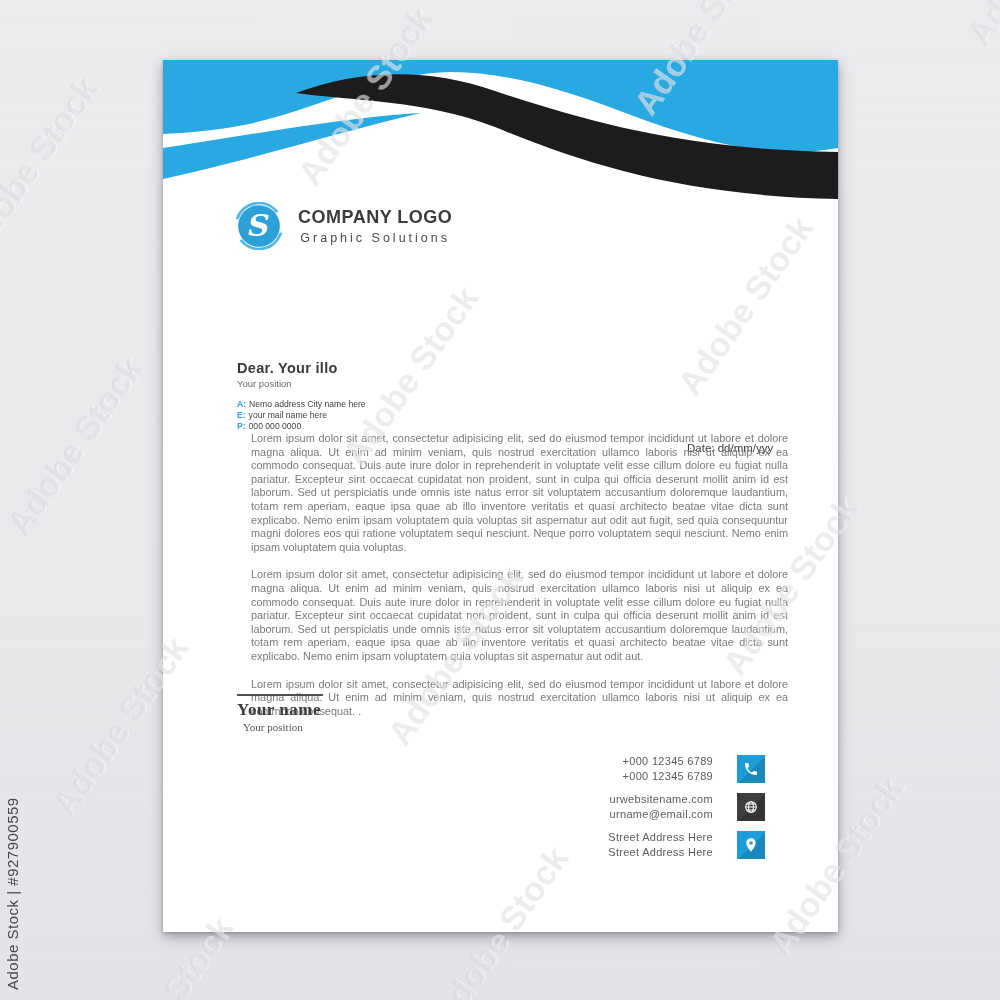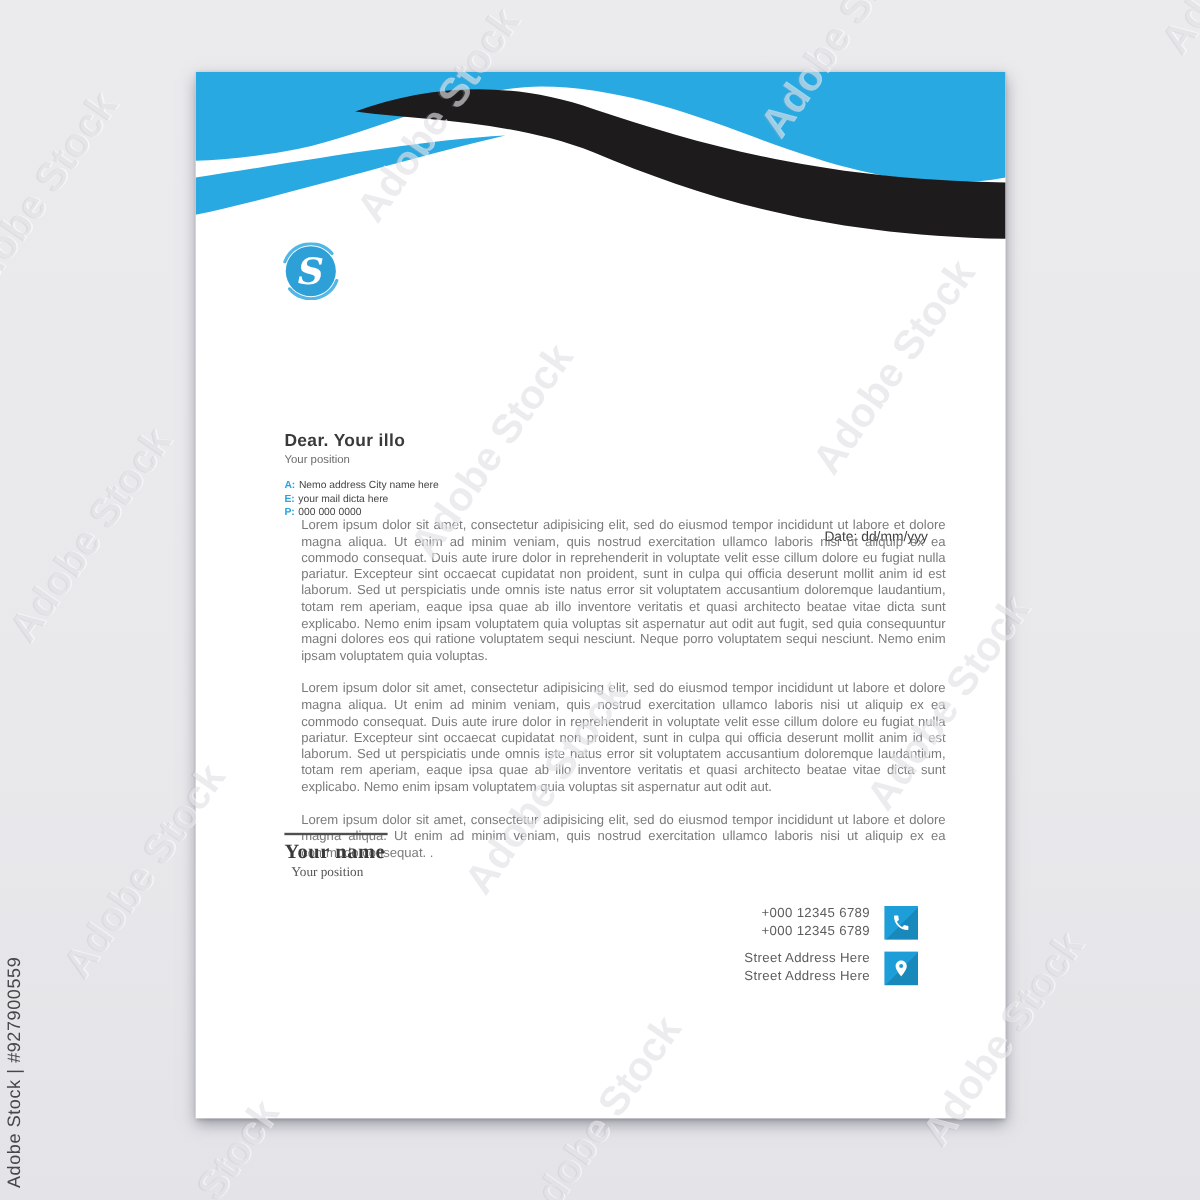--- a/index.html
+++ b/index.html
@@ -42,21 +42,21 @@
 
   
   .signature { position:absolute; left:74px; top:634px;font-family:Liberation Serif, serif; }
   .sig-line { width:86px; border-top:2px solid #4f4f4f; margin-bottom:4px; }
   .sig-name { font-size:17px; font-weight:bold; color:#3a3a3a; letter-spacing:.5px; }
   .sig-pos { font-size:11px; color:#555; margin-left:6px; margin-top:1px; }
 
   
   .contact { position:absolute; right:73px; top:694px; }
   .contact-group { display:flex; align-items:center; justify-content:flex-end; margin-bottom:9px; }
-  .contact-lines { text-align:right; margin-right:12px; }
+  .contact-lines { text-align:right; margin-right:24px; }
   .contact-lines div { font-size:11px; line-height:14.5px; color:#5d5d5d; letter-spacing:.3px; }
   .icon-sq {
     width:28px; height:28px; flex:0 0 28px; display:flex; align-items:center; justify-content:center;
     background-image:linear-gradient(135deg, rgba(0,0,0,0) 52%, rgba(0,0,0,.14) 52%);
   }
   .icon-sq.blue { background-color:#1d9ed8; }
   .icon-sq.dark { background-color:#3d3d3d; }
   .icon-sq svg { width:16px; height:16px; display:block; }
 
   
@@ -92,28 +92,32 @@
                C525,136 425,106 332,67 C262,40 192,41 133,33 Z" fill="#1d1b1c"></path>
     </svg>
 
     <div class="logo-row">
       <svg class="logo-mark" viewBox="0 0 46 46">
         <circle cx="23" cy="23" r="20" fill="#2da0d8"></circle>
         <path d="M2.3,15.5 A22,22 0 0 1 39.9,8.9" fill="none" stroke="#53b7e6" stroke-width="2.6" stroke-linecap="round"></path>
         <path d="M43.7,30.5 A22,22 0 0 1 6.1,37.1" fill="none" stroke="#53b7e6" stroke-width="2.6" stroke-linecap="round"></path>
         <text x="23" y="33" text-anchor="middle" font-family="DejaVu Serif, serif" font-size="29" font-weight="bold" font-style="italic" fill="#ffffff">S</text>
       </svg>
+      <div class="logo-text">
+        <div class="company-name">COMPANY LOGO</div>
+        <div class="tagline">Graphic Solutions</div>
+      </div>
     </div>
 
     <div class="recipient">
       <div class="dear">Dear. Your illo</div>
       <div class="dear-pos">Your position</div>
       <div class="aep">
         <div class="aep-line"><span class="aep-label">A:</span><span>Nemo address City name here</span></div>
-        <div class="aep-line"><span class="aep-label">E:</span><span>your mail dicta here</span></div>
+        <div class="aep-line"><span class="aep-label">E:</span><span>your mail name here</span></div>
         <div class="aep-line"><span class="aep-label">P:</span><span>000 000 0000</span></div>
       </div>
     </div>
 
     <div class="date-line">Date: dd/mm/yyy</div>
 
     <div class="body-copy">
       <p>Lorem ipsum dolor sit amet, consectetur adipisicing elit, sed do eiusmod tempor incididunt ut labore et dolore magna aliqua. Ut enim ad minim veniam, quis nostrud exercitation ullamco laboris nisi ut aliquip ex ea commodo consequat. Duis aute irure dolor in reprehenderit in voluptate velit esse cillum dolore eu fugiat nulla pariatur. Excepteur sint occaecat cupidatat non proident, sunt in culpa qui officia deserunt mollit anim id est laborum. Sed ut perspiciatis unde omnis iste natus error sit voluptatem accusantium doloremque laudantium, totam rem aperiam, eaque ipsa quae ab illo inventore veritatis et quasi architecto beatae vitae dicta sunt explicabo. Nemo enim ipsam voluptatem quia voluptas sit aspernatur aut odit aut fugit, sed quia consequuntur magni dolores eos qui ratione voluptatem sequi nesciunt. Neque porro voluptatem sequi nesciunt. Nemo enim ipsam voluptatem quia voluptas.</p>
       <p>Lorem ipsum dolor sit amet, consectetur adipisicing elit, sed do eiusmod tempor incididunt ut labore et dolore magna aliqua. Ut enim ad minim veniam, quis nostrud exercitation ullamco laboris nisi ut aliquip ex ea commodo consequat. Duis aute irure dolor in reprehenderit in voluptate velit esse cillum dolore eu fugiat nulla pariatur. Excepteur sint occaecat cupidatat non proident, sunt in culpa qui officia deserunt mollit anim id est laborum. Sed ut perspiciatis unde omnis iste natus error sit voluptatem accusantium doloremque laudantium, totam rem aperiam, eaque ipsa quae ab illo inventore veritatis et quasi architecto beatae vitae dicta sunt explicabo. Nemo enim ipsam voluptatem quia voluptas sit aspernatur aut odit aut.</p>
       <p>Lorem ipsum dolor sit amet, consectetur adipisicing elit, sed do eiusmod tempor incididunt ut labore et dolore magna aliqua. Ut enim ad minim veniam, quis nostrud exercitation ullamco laboris nisi ut aliquip ex ea commodo consequat. .</p>
@@ -132,20 +136,35 @@
           <div>+000 12345 6789</div>
           <div>+000 12345 6789</div>
         </div>
         <span class="icon-sq blue">
           <svg viewBox="0 0 24 24" fill="#ffffff">
             <path d="M6.6 10.8c1.4 2.8 3.8 5.1 6.6 6.6l2.2-2.2c.3-.3.7-.4 1-.2 1.1.4 2.3.6 3.6.6.6 0 1 .4 1 1V20c0 .6-.4 1-1 1C10.6 21 3 13.4 3 4c0-.6.4-1 1-1h3.5c.6 0 1 .4 1 1 0 1.2.2 2.4.6 3.6.1.3 0 .7-.2 1l-2.3 2.2z"></path>
           </svg>
         </span>
       </div>
 
+      <div class="contact-group">
+        <div class="contact-lines">
+          <div>urwebsitename.com</div>
+          <div>urname@email.com</div>
+        </div>
+        <span class="icon-sq dark">
+          <svg viewBox="0 0 24 24" fill="none" stroke="#ffffff" stroke-width="1.6">
+            <circle cx="12" cy="12" r="8"></circle>
+            <ellipse cx="12" cy="12" rx="3.6" ry="8"></ellipse>
+            <line x1="4" y1="12" x2="20" y2="12"></line>
+            <line x1="5.2" y1="7.5" x2="18.8" y2="7.5"></line>
+            <line x1="5.2" y1="16.5" x2="18.8" y2="16.5"></line>
+          </svg>
+        </span>
+      </div>
 
       <div class="contact-group">
         <div class="contact-lines">
           <div>Street Address Here</div>
           <div>Street Address Here</div>
         </div>
         <span class="icon-sq blue">
           <svg viewBox="0 0 24 24" fill="#ffffff">
             <path d="M12 2C8.1 2 5 5.1 5 9c0 5.2 7 13 7 13s7-7.8 7-13c0-3.9-3.1-7-7-7zm0 9.5c-1.4 0-2.5-1.1-2.5-2.5S10.6 6.5 12 6.5s2.5 1.1 2.5 2.5S13.4 11.5 12 11.5z"></path>
           </svg>

